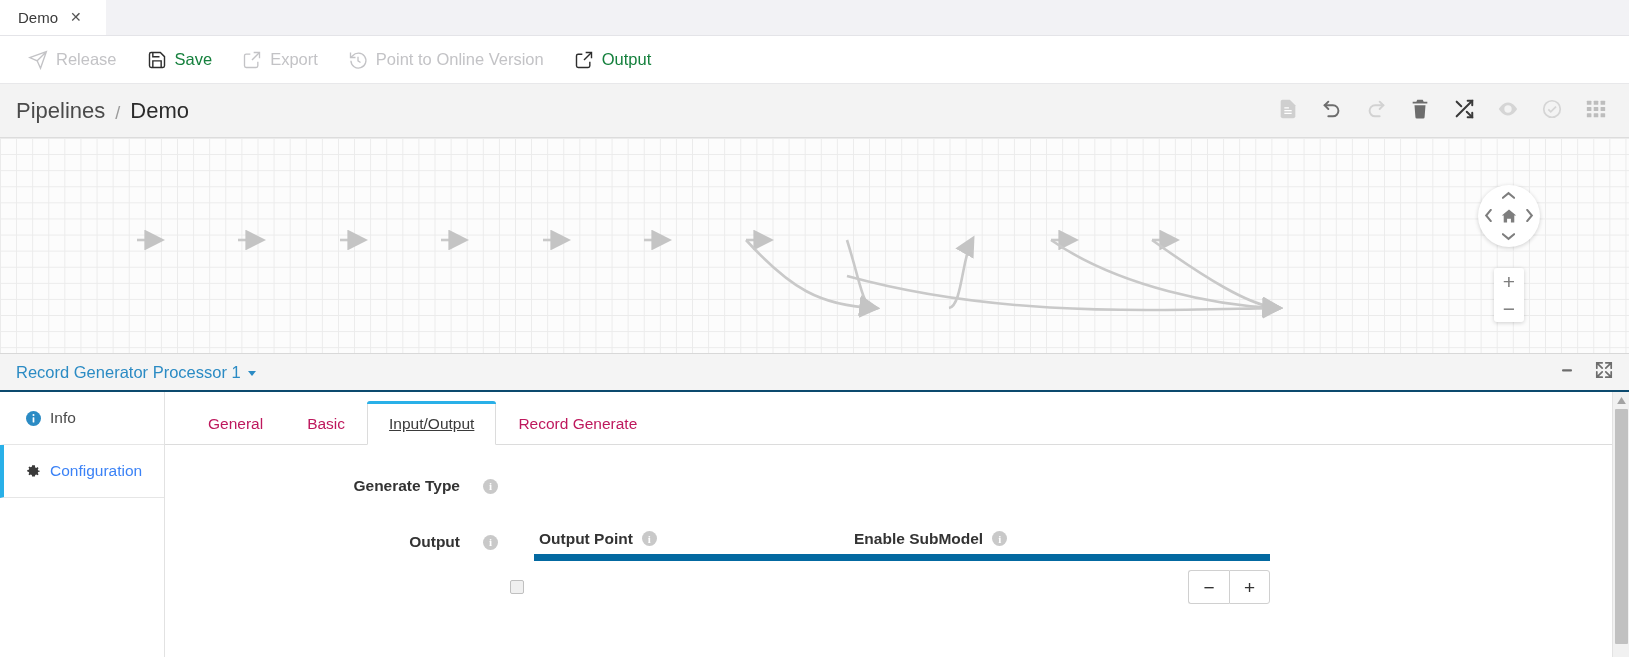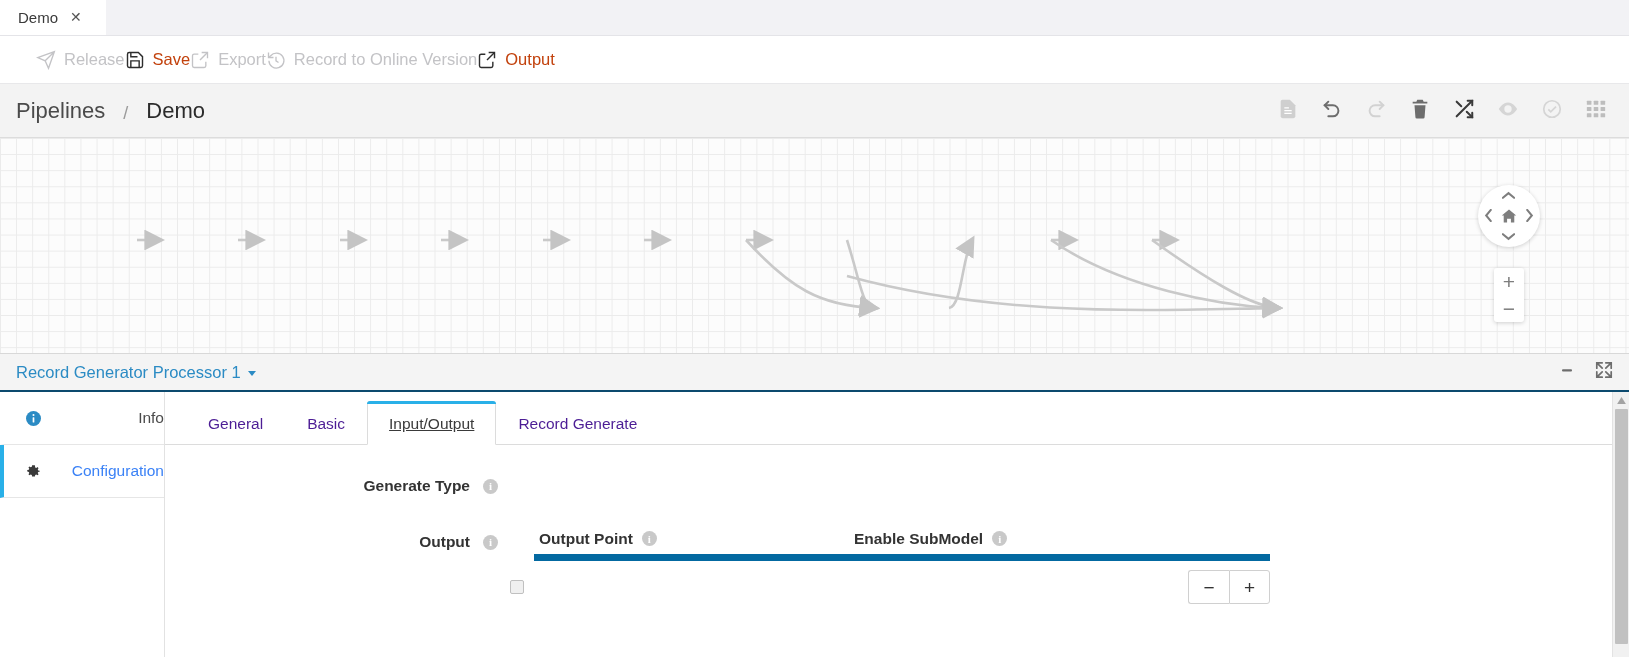--- a/index.html
+++ b/index.html
@@ -36,45 +36,46 @@
     line-height: 1;
     cursor: pointer;
   }
 
   
   .action-toolbar {
     height: 48px;
     background: #ffffff;
     display: flex;
     align-items: center;
-    padding: 0 36px;
+    padding: 0 28px;
+    gap: 30px;
     border-bottom: 1px solid #e8e8ea;
   }
   .action-item {
     display: flex;
     align-items: center;
     gap: 8px;
     font-size: 16.5px;
     color: #c3c3c6;
     cursor: pointer;
     user-select: none;
   }
-  .action-item.enabled { color: #c2410c; }
+  .action-item.enabled { color: #15803d; }
   .action-item svg { display: block; }
 
   
   .crumb-bar {
     height: 54px;
     background: #f3f3f3;
     border-bottom: 1px solid #dcdcdc;
     display: flex;
     align-items: center;
     padding: 0 16px;
   }
-  .crumb-left { display: flex; align-items: flex-end; gap: 18px; }
+  .crumb-left { display: flex; align-items: flex-end; gap: 10px; }
   .crumb-root { font-size: 22px; color: #4a4a4a; cursor: pointer; }
   .crumb-sep { font-size: 18px; color: #9a9a9a; }
   .crumb-cur { font-size: 22px; color: #2b2b2b; }
   .crumb-right {
     margin-left: auto;
     display: flex;
     align-items: center;
     gap: 22px;
     padding-right: 6px;
   }
@@ -170,42 +171,41 @@
     display: flex;
     align-items: center;
     gap: 9px;
     padding-left: 22px;
     font-size: 15.5px;
     color: #555;
     background: #fff;
     border-bottom: 1px solid #e6e6e6;
     border-left: 4px solid transparent;
     cursor: pointer;
-    justify-content: space-between;
   }
   .side-item .si-ico { font-size: 14px; display:flex; }
   .side-item.info-item { color: #4a4a4a; }
   .side-item.info-item .si-ico { color: #2b8bc4; }
   .side-item.active { border-left-color: #29b0e8; color: #3b82f6; }
 
   .panel-main { flex: 1; background: #fff; position: relative; }
 
   .tabs-row {
     display: flex;
     align-items: flex-end;
     height: 53px;
     border-bottom: 1px solid #dcdcdc;
     padding-left: 21px;
   }
   .ftab {
     padding: 0 21px;
     height: 44px;
     line-height: 44px;
     font-size: 15.5px;
-    color: #4c1d95;
+    color: #be185d;
     cursor: pointer;
     border: 1px solid transparent;
     border-radius: 4px 4px 0 0;
     position: relative;
     top: 1px;
   }
   .ftab.active {
     color: #3a3a3a;
     background: #fff;
     border-color: #dcdcdc;
@@ -226,21 +226,21 @@
   .form-label {
     width: 345px;
     text-align: right;
     padding-right: 12px;
     font-size: 15.5px;
     font-weight: bold;
     color: #333;
     display: flex;
     justify-content: flex-end;
     align-items: center;
-    gap: 13px;
+    gap: 23px;
     height: 38px;
   }
   .info-dot {
     width: 15px; height: 15px;
     border-radius: 50%;
     background: #c9c9c9;
     color: #fff;
     font-size: 11px;
     font-weight: bold;
     display: flex; align-items: center; justify-content: center;
@@ -379,21 +379,21 @@
   </div>
 
   <div class="action-item">
     <span>
       <svg width="20" height="20" viewBox="0 0 24 24" fill="none" stroke="#c3c3c6" stroke-width="1.6">
         <path d="M3 3v6h6"></path>
         <path d="M3.5 13a9 9 0 1 0 2.1-6.1L3 9"></path>
         <path d="M12 8v5l3 2"></path>
       </svg>
     </span>
-    <span>Record to Online Version</span>
+    <span>Point to Online Version</span>
   </div>
 
   <div class="action-item enabled">
     <span>
       <svg width="20" height="20" viewBox="0 0 24 24" fill="none" stroke="#2d2d2d" stroke-width="1.7">
         <path d="M14 3h7v7"></path>
           <path d="M21 3l-9 9"></path>
         <path d="M19 14v5a2 2 0 0 1-2 2H5a2 2 0 0 1-2-2V7a2 2 0 0 1 2-2h5"></path>
       </svg>
     </span>

